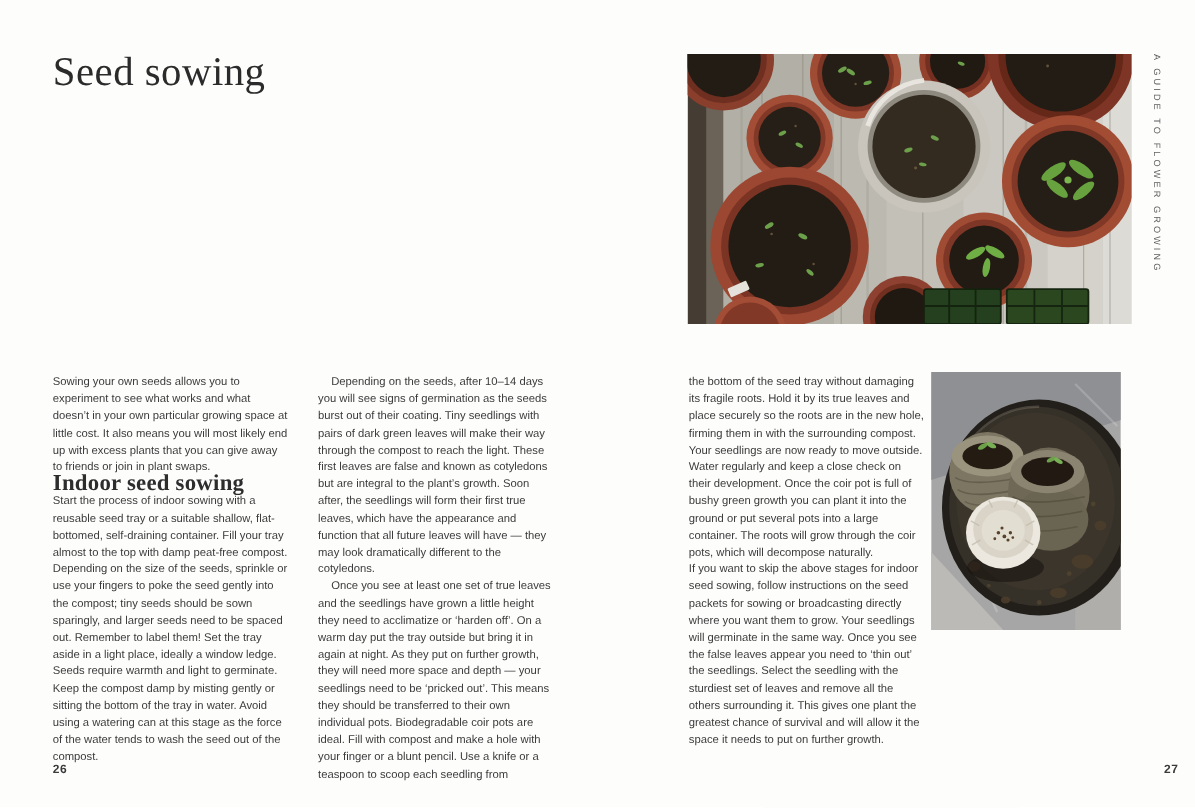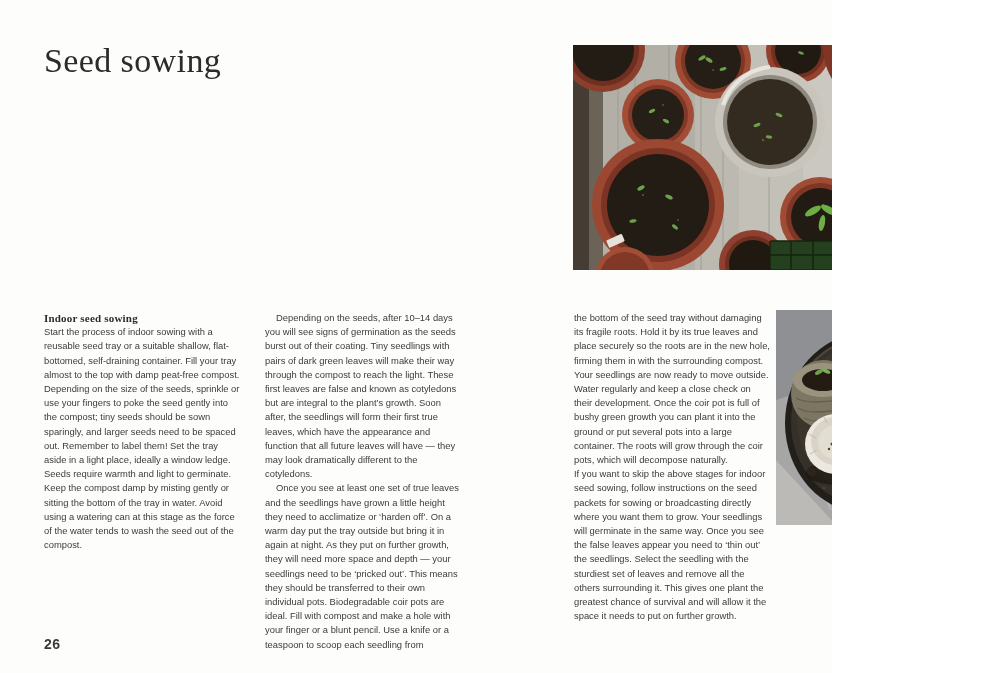--- a/index.html
+++ b/index.html
@@ -1,52 +1,52 @@
 <!DOCTYPE html>
 <html><head>
 <meta charset="utf-8">
 <style>
   html,body{margin:0;padding:0;background:#ffffff;}
   .spread{
-    position:relative;width:832px;height:673px;background:#fdfdfc;overflow:hidden;
+    position:relative;width:996px;height:673px;background:#fdfdfc;overflow:hidden;
     font-family:"Liberation Sans", sans-serif;color:#3b3b3b;
   }
   .title{
     position:absolute;left:44px;top:42px;margin:0;
     font-family:"Liberation Serif", serif;font-weight:400;
     font-size:34px;color:#2b2b2b;letter-spacing:.4px;
   }
   .col{position:absolute;top:311px;width:197px;font-size:9.4px;line-height:14.2px;text-align:left;}
   .col-1{left:44px;}
   .col-2{left:265px;}
   .col-3{left:574px;}
   .col p{margin:0;}
   .col p.indent{text-indent:11px;}
   .sect-head{
-    font-family:"Liberation Serif", serif;font-weight:600;font-size:11px;
+    font-family:"Liberation Serif", serif;font-weight:600;font-size:19px;
     color:#2d2d2d;margin:9px 0 2px 0;letter-spacing:.2px;
   }
   .photo{position:absolute;margin:0;padding:0;line-height:0;}
   .photo-top{left:573px;top:45px;width:370px;height:225px;}
   .photo-bottom{left:776px;top:310px;width:158px;height:215px;}
   .vert-head{
     position:absolute;left:960px;top:45px;height:180px;
     writing-mode:vertical-rl;font-size:7.6px;letter-spacing:2.6px;
     color:#5f5f5f;white-space:nowrap;
   }
   .caption{
     position:absolute;left:776px;top:600px;width:168px;
     font-family:"DejaVu Serif", serif;font-style:italic;
     font-size:8.8px;line-height:13.5px;color:#6b675c;
   }
   .caption .cap-label{
     font-style:normal;font-weight:bold;font-size:7.4px;
     letter-spacing:.8px;color:#514e46;margin-right:3px;
   }
-  .pagenum{position:absolute;top:636px;font-weight:bold;font-size:14px;color:#3a3a3a;letter-spacing:.5px;}
+  .pagenum{position:absolute;top:636px;font-weight:bold;font-size:10px;color:#3a3a3a;letter-spacing:.5px;}
   .pagenum-left{left:44px;}
   .pagenum-right{left:938px;margin-left:32px;}
 </style>
 </head>
 <body>
 
 <div class="spread">
 
   <h1 class="title">Seed sowing</h1>
 
@@ -195,20 +195,21 @@
         <ellipse cx="249" cy="178" rx="8" ry="3" transform="rotate(100 249 178)"></ellipse>
       </g>
 
       <rect x="34" y="192" width="17" height="8" rx="1" fill="#e4e2da" transform="rotate(-24 42 196)"></rect>
     </svg>
   </figure>
 
   <div class="vert-head">A GUIDE TO FLOWER GROWING</div>
 
   <div class="col col-1">
+    <p>Sowing your own seeds allows you to experiment to see what works and what doesn’t in your own particular growing space at little cost. It also means you will most likely end up with excess plants that you can give away to friends or join in plant swaps.</p>
     <p class="sect-head">Indoor seed sowing</p>
     <p>Start the process of indoor sowing with a reusable seed tray or a suitable shallow, flat-bottomed, self-draining container. Fill your tray almost to the top with damp peat-free compost. Depending on the size of the seeds, sprinkle or use your fingers to poke the seed gently into the compost; tiny seeds should be sown sparingly, and larger seeds need to be spaced out. Remember to label them! Set the tray aside in a light place, ideally a window ledge. Seeds require warmth and light to germinate. Keep the compost damp by misting gently or sitting the bottom of the tray in water. Avoid using a watering can at this stage as the force of the water tends to wash the seed out of the compost.</p>
   </div>
 
   <div class="col col-2">
     <p class="indent">Depending on the seeds, after 10–14 days you will see signs of germination as the seeds burst out of their coating. Tiny seedlings with pairs of dark green leaves will make their way through the compost to reach the light. These first leaves are false and known as cotyledons but are integral to the plant’s growth. Soon after, the seedlings will form their first true leaves, which have the appearance and function that all future leaves will have — they may look dramatically different to the cotyledons.</p>
     <p class="indent">Once you see at least one set of true leaves and the seedlings have grown a little height they need to acclimatize or ‘harden off’. On a warm day put the tray outside but bring it in again at night. As they put on further growth, they will need more space and depth — your seedlings need to be ‘pricked out’. This means they should be transferred to their own individual pots. Biodegradable coir pots are ideal. Fill with compost and make a hole with your finger or a blunt pencil. Use a knife or a teaspoon to scoop each seedling from</p>
   </div>
 
   <div class="col col-3">

